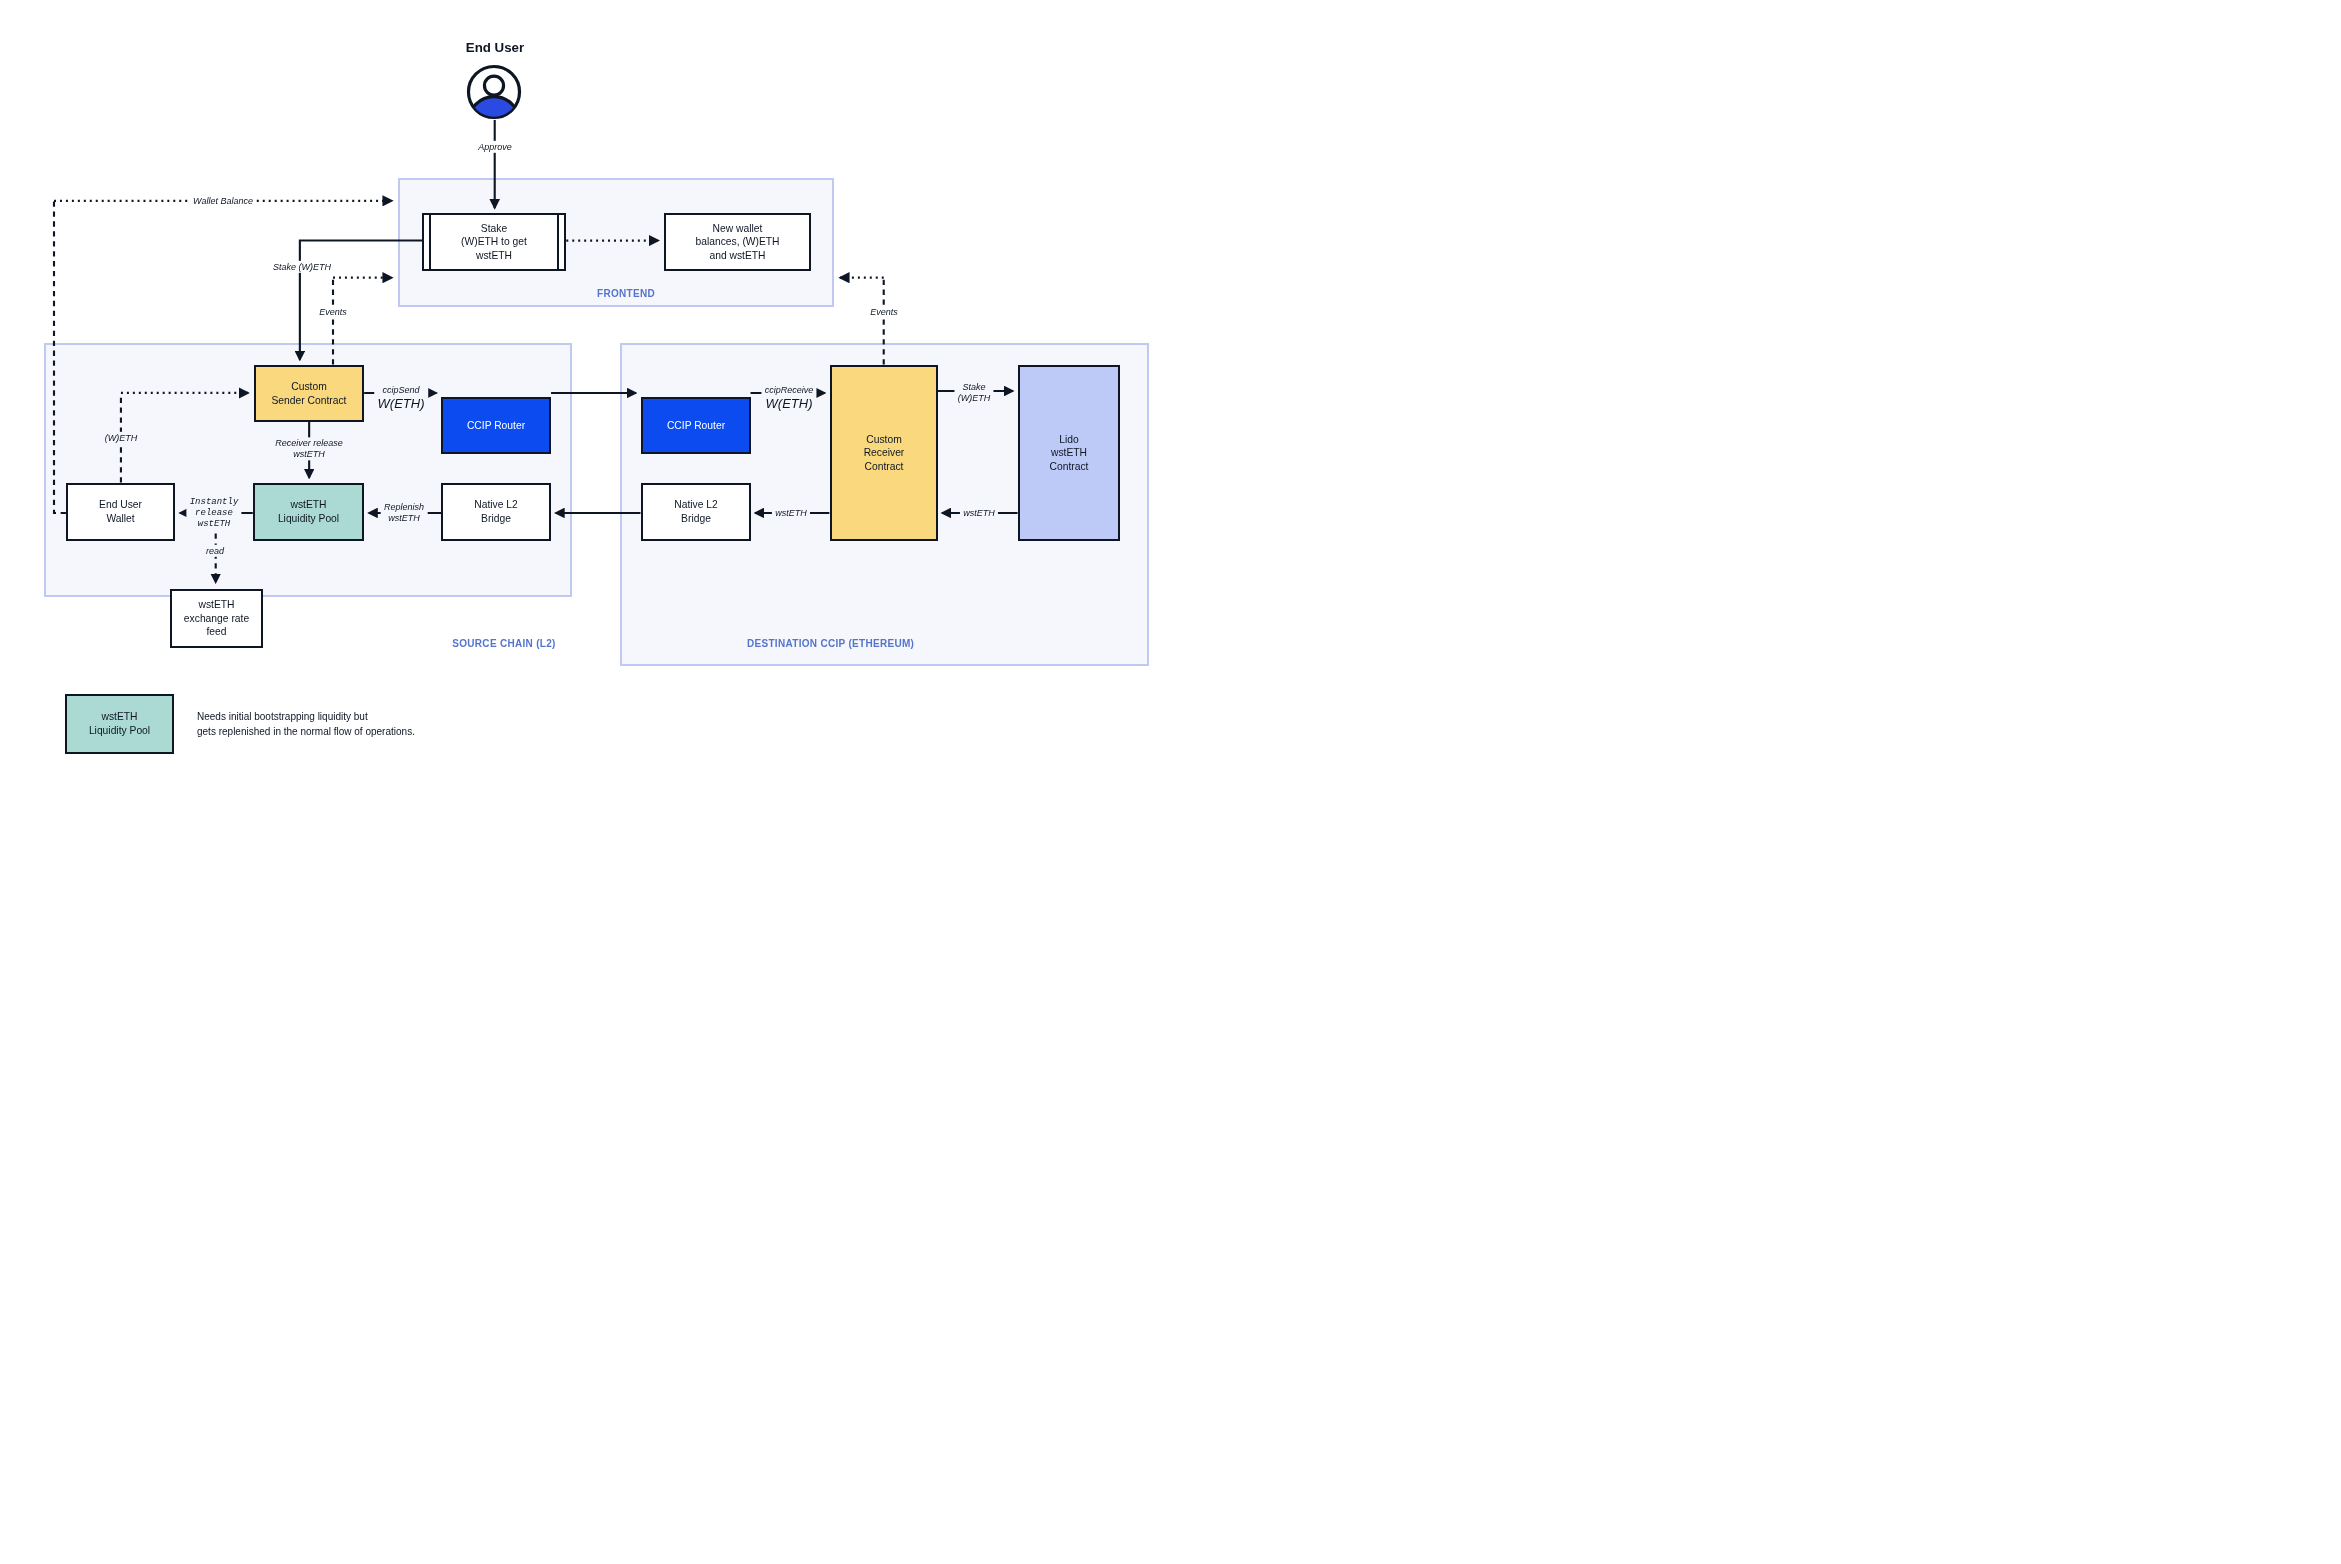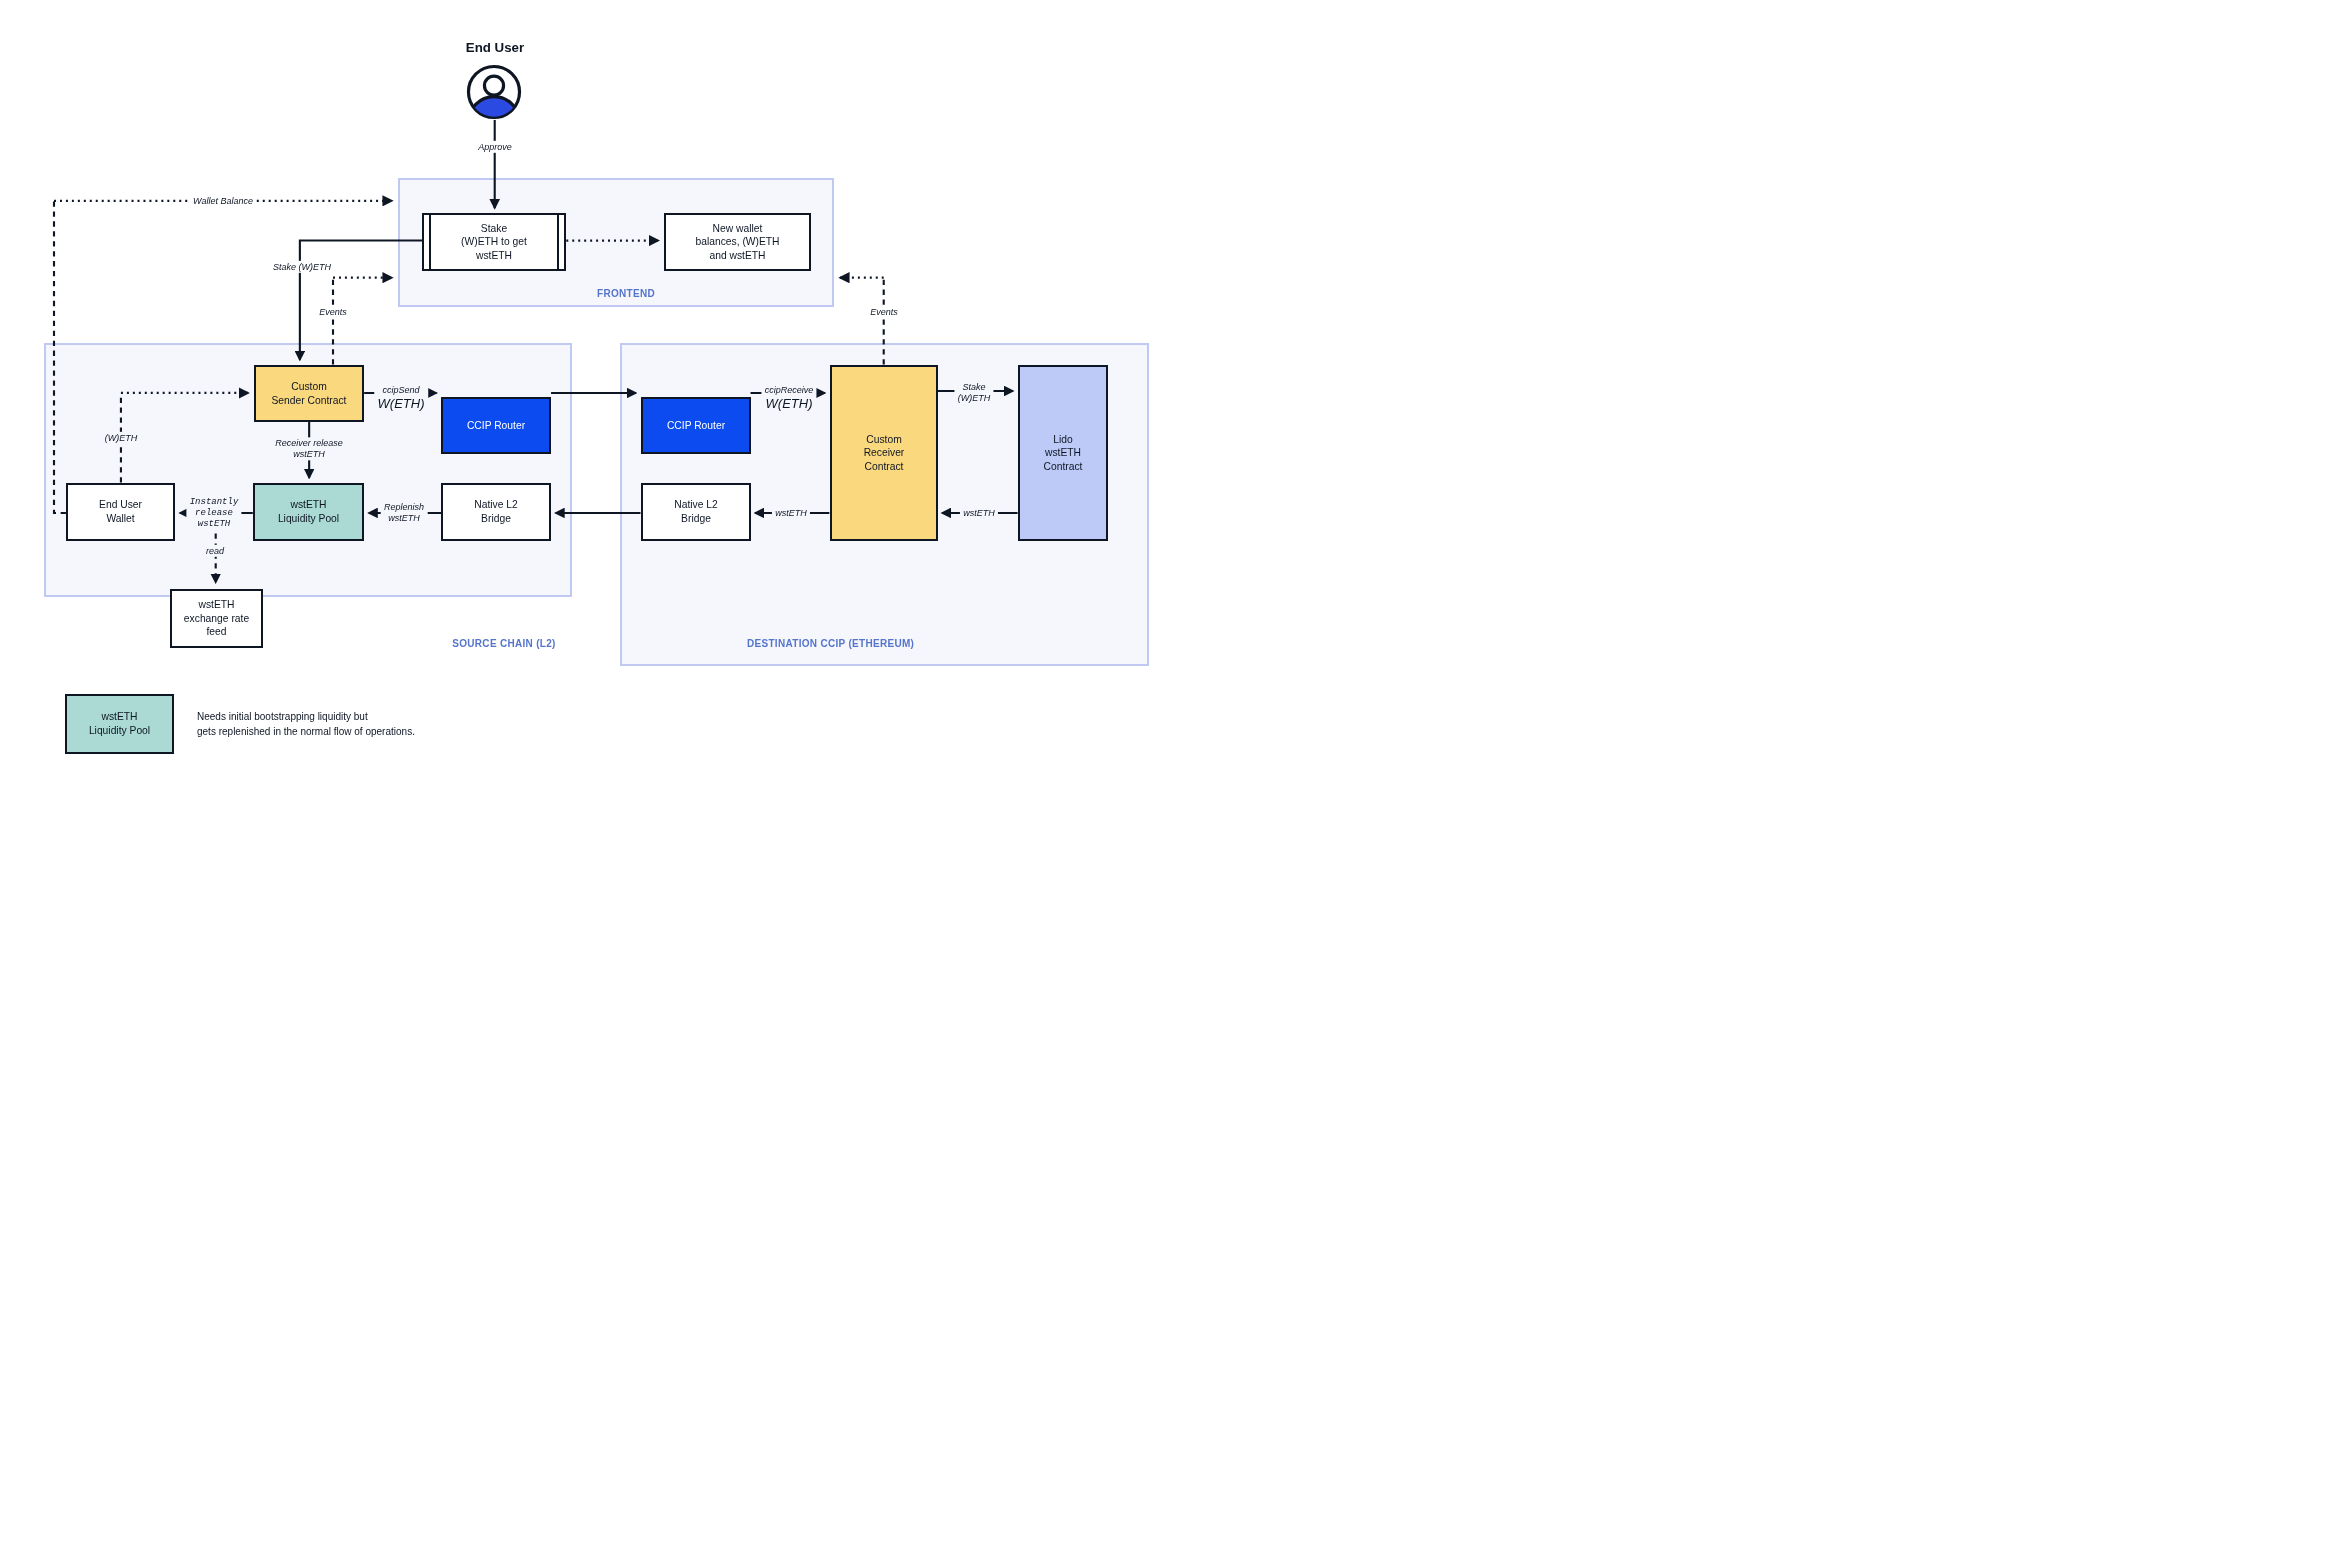--- a/index.html
+++ b/index.html
@@ -150,21 +150,21 @@
   </div>
 
   <div class="node blue" style="left:641px;top:365px;width:110px;height:57px;">
     <span>CCIP Router</span>
   </div>
   <div class="node yellow" style="left:830px;top:365px;width:108px;height:176px;">
     <span>Custom
 Receiver
 Contract</span>
   </div>
-  <div class="node peri" style="left:1018px;top:365px;width:90px;height:176px;">
+  <div class="node peri" style="left:1018px;top:365px;width:102px;height:176px;">
     <span>Lido
 wstETH
 Contract</span>
   </div>
   <div class="node" style="left:641px;top:483px;width:110px;height:58px;">
     <span>Native L2
 Bridge</span>
   </div>
 
   <div class="elabel" style="left:495px;top:147px;">Approve</div>

